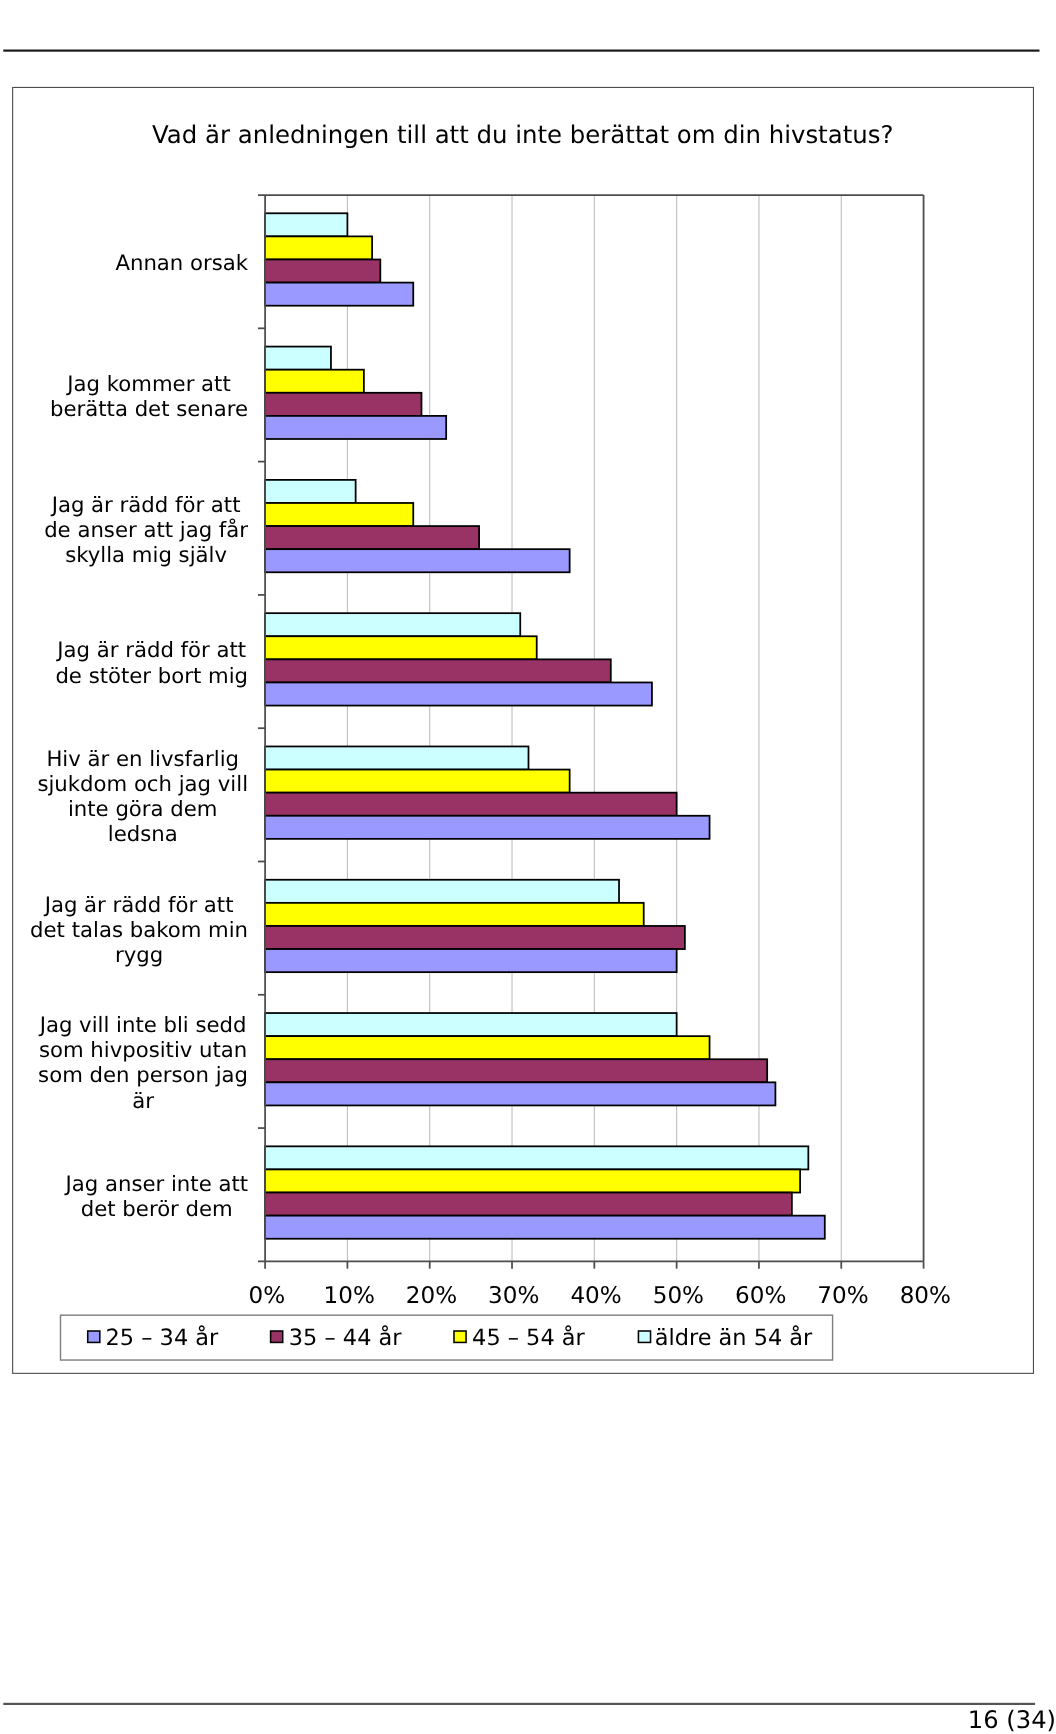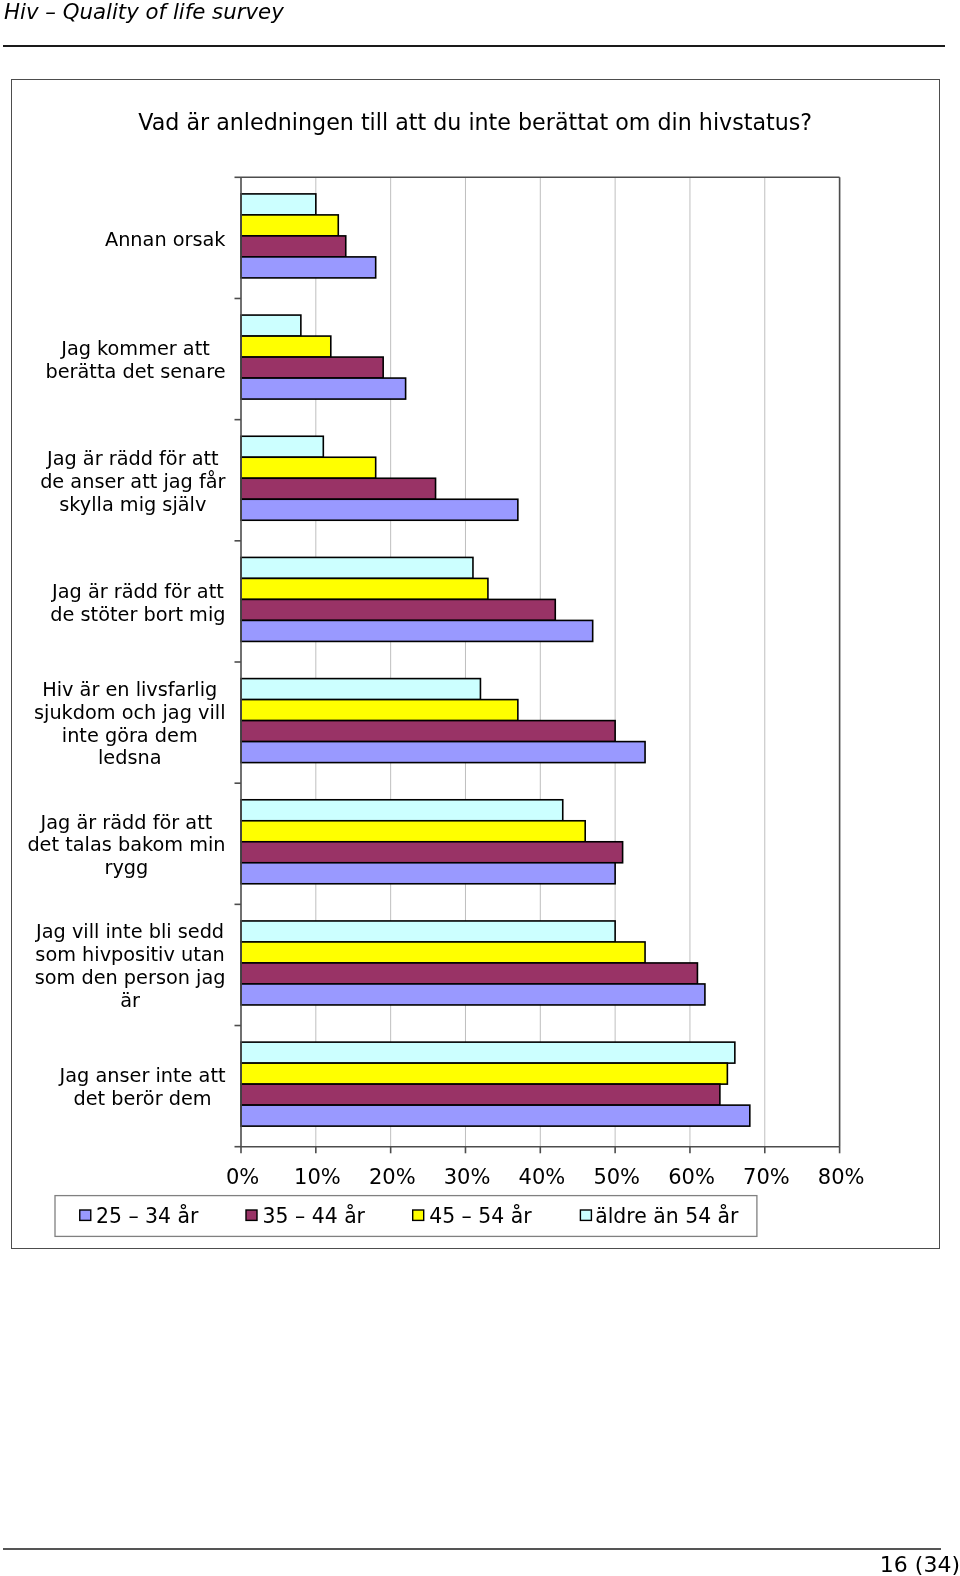--- a/index.html
+++ b/index.html
@@ -34,21 +34,20 @@
     border:1.3px solid #4d4d4d;background:#fff;box-sizing:border-box;
   }
   #chart-svg{position:absolute;left:0;top:0;}
   
 </style>
 </head>
 <body>
 
 <div class="page">
 
-  <div id="header-text">Hiv – Quality of life survey</div>
   <div id="header-rule"></div>
 
   <div id="chart-frame">
     <svg id="chart-svg" width="929" height="1170" viewBox="0 0 929 1170">
       <g id="g-grid">
           <line x1="303.825" y1="97.30000000000001" x2="303.825" y2="1066.7" stroke="#bfbfbf" stroke-width="1"></line>
           <line x1="378.65" y1="97.30000000000001" x2="378.65" y2="1066.7" stroke="#bfbfbf" stroke-width="1"></line>
           <line x1="453.475" y1="97.30000000000001" x2="453.475" y2="1066.7" stroke="#bfbfbf" stroke-width="1"></line>
           <line x1="528.3" y1="97.30000000000001" x2="528.3" y2="1066.7" stroke="#bfbfbf" stroke-width="1"></line>
           <line x1="603.125" y1="97.30000000000001" x2="603.125" y2="1066.7" stroke="#bfbfbf" stroke-width="1"></line>

